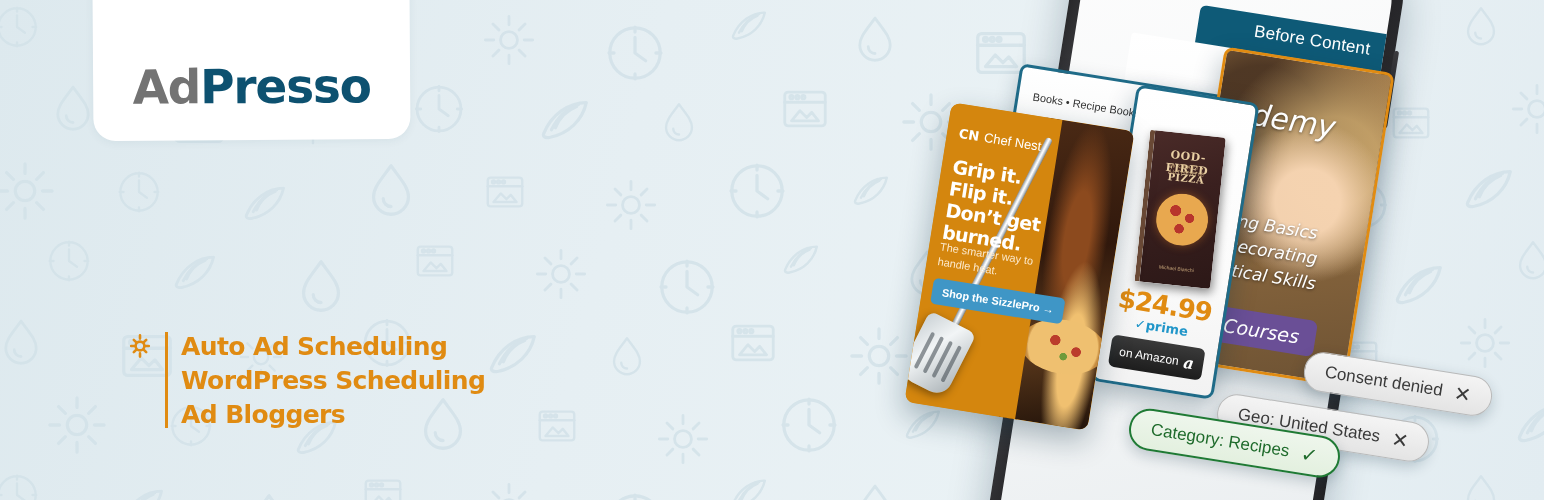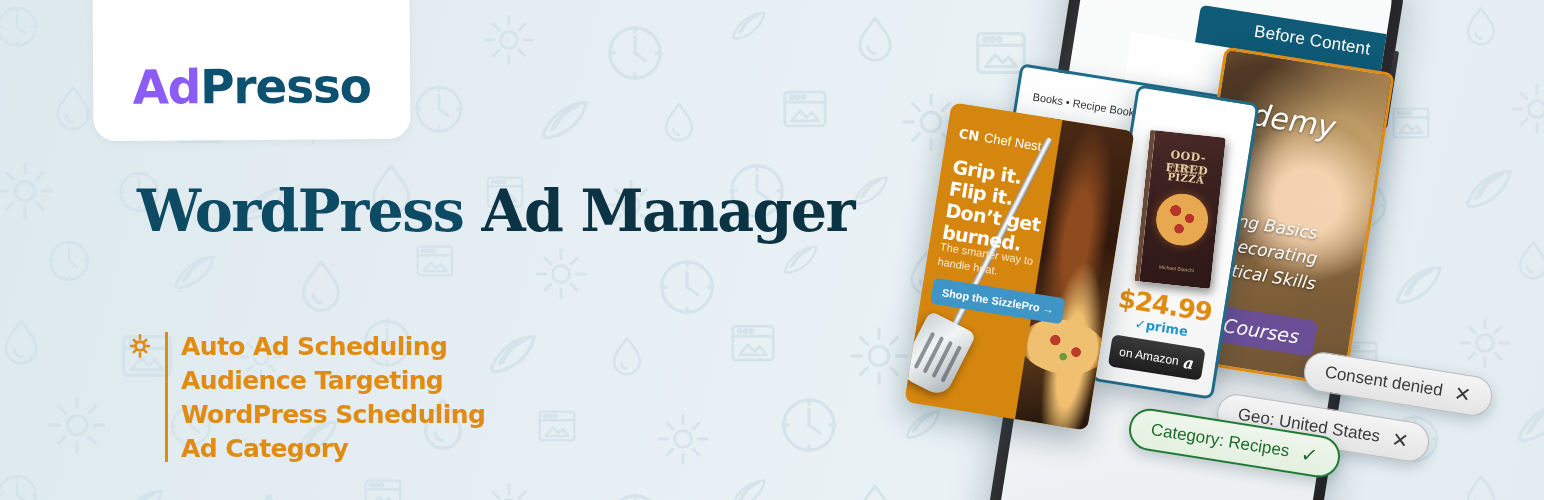--- a/index.html
+++ b/index.html
@@ -40,21 +40,21 @@
     transform: rotate(-0.4deg);
   }
   .logo-text {
     font-family: "DejaVu Sans", sans-serif;
     font-weight: 700;
     font-size: 47px;
     letter-spacing: -1.2px;
     line-height: 1;
     white-space: nowrap;
   }
-  .logo-ad { color: #8b5cf6; }
+  .logo-ad { color: #737373; }
   .logo-presso { color: #0d5170; }
   
   .headline {
     position: absolute;
     left: 137px; top: 181px;
     width: 780px;
     font-family: "DejaVu Serif", "Liberation Serif", serif;
     font-weight: 700;
     font-size: 57px;
     line-height: 60px;
@@ -1042,42 +1042,37 @@
       </span>
     </div>
 
   <div class="logo-card">
     <div class="logo-text">
       <span class="logo-ad">Ad</span><span class="logo-presso">Presso</span>
     </div>
   </div>
 
   <div class="headline">
-    <span class="ln">
-      <span>WordPress</span>
-      <span class="hl-dark">Ad Manager</span>
-    </span>
   </div>
 
   <div class="features">
 
 
     <div class="feat-col">
       <span class="feat-icon">
         <svg width="24" height="26" viewBox="0 0 24 26" fill="none" stroke="#e08b12" stroke-width="2.6">
           <circle cx="12" cy="13" r="4.4"></circle>
           <path d="M12 2.4v3.2M12 20.4v3.2M3.2 13h3.2M17.6 13h3.2M5.8 6.8l2.3 2.3M15.9 16.9l2.3 2.3M18.2 6.8l-2.3 2.3M8.1 16.9l-2.3 2.3" stroke-linecap="round"></path>
         </svg>
       </span>
       <div class="feat-rule rule-orange"></div>
       <ul class="feat-list list-orange">
         <li>Auto Ad Scheduling</li>
-        <li>Audience Targeting</li>
         <li>WordPress Scheduling</li>
-        <li>Ad Category</li>
+        <li>Ad Bloggers</li>
       </ul>
     </div>
 
   </div>
 
   <div class="phone">
     <div class="phone-body"></div>
     <div class="phone-btn"></div>
     <div class="phone-screen">
       <div class="scr-white-block"></div>

